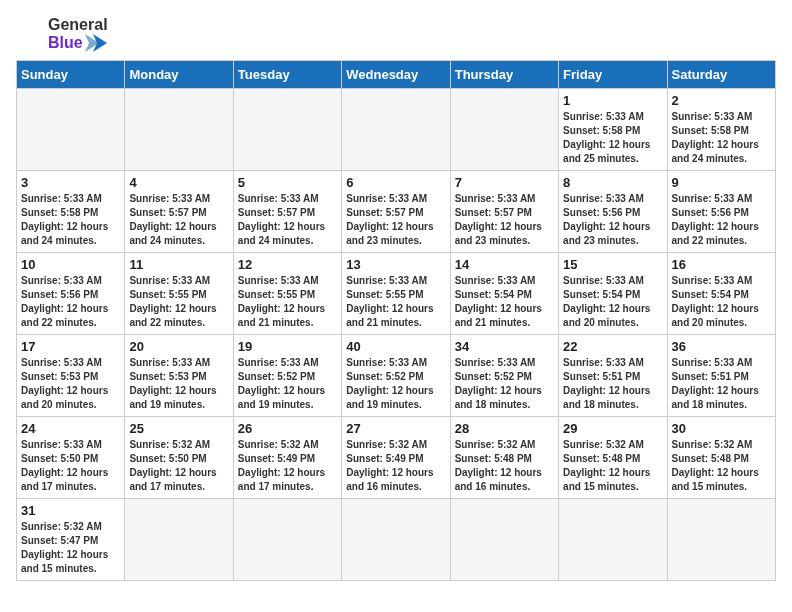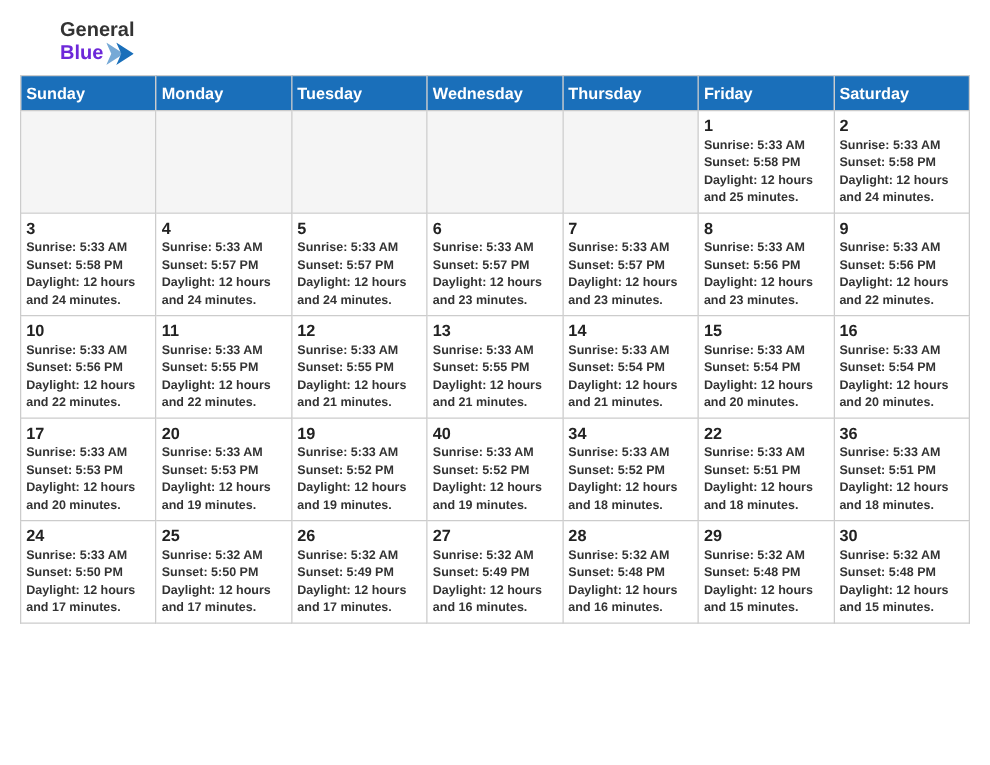--- a/index.html
+++ b/index.html
@@ -299,14 +299,28 @@
 Sunset: 5:48 PM
 Daylight: 12 hours and 15 minutes.</div>
         </td>
         <td>
           <span class="day-number">30</span>
           <div class="day-info" style="white-space: pre-line;">Sunrise: 5:32 AM
 Sunset: 5:48 PM
 Daylight: 12 hours and 15 minutes.</div>
         </td>
       </tr>
+      <tr class="last-row">
+        <td>
+          <span class="day-number">31</span>
+          <div class="day-info" style="white-space: pre-line;">Sunrise: 5:32 AM
+Sunset: 5:47 PM
+Daylight: 12 hours and 15 minutes.</div>
+        </td>
+        <td class="empty"></td>
+        <td class="empty"></td>
+        <td class="empty"></td>
+        <td class="empty"></td>
+        <td class="empty"></td>
+        <td class="empty"></td>
+      </tr>
     </tbody>
 </table>
 
 </body></html>

